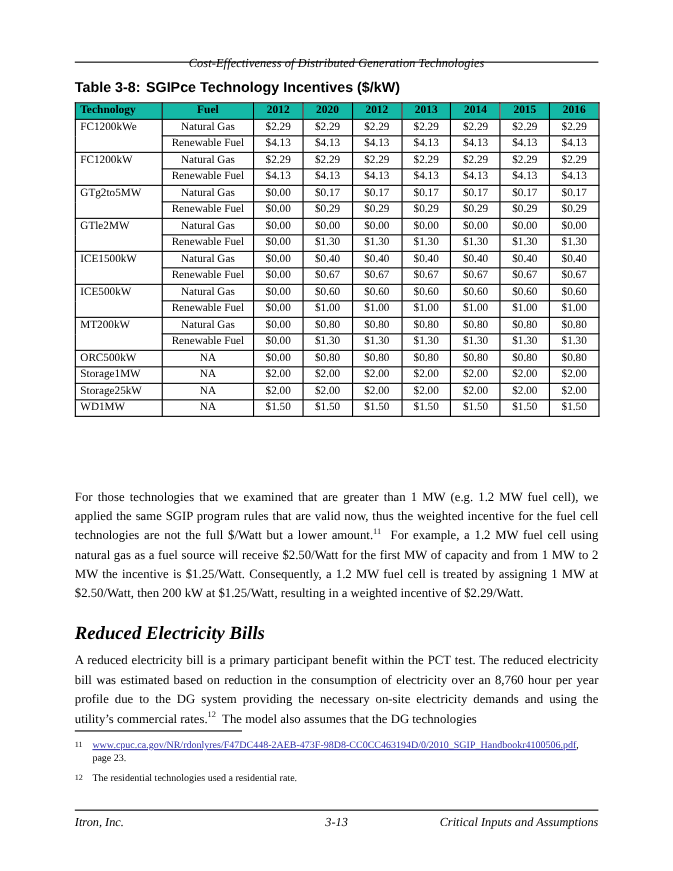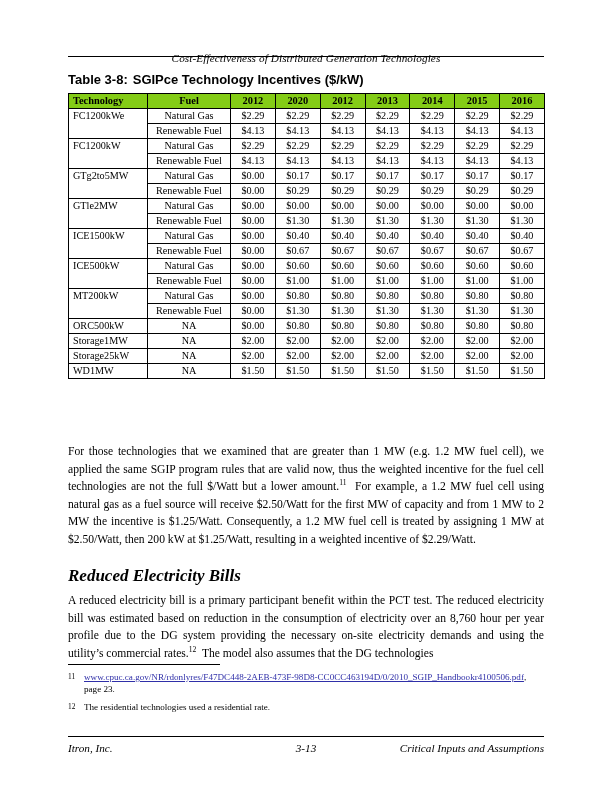--- a/index.html
+++ b/index.html
@@ -74,21 +74,21 @@
   table.incentives td {
     border: 1px solid #000;
     padding: 1px 4px;
     height: 14.3px;
     line-height: 12px;
     box-sizing: border-box;
     white-space: nowrap;
     overflow: hidden;
   }
   table.incentives thead th {
-    background: #84cc16;
+    background: #14b8a6;
     font-weight: bold;
     font-size: 10.4px;
   }
   th.c-tech, td.c-tech { width: 79px; text-align: left; }
   th.c-fuel, td.c-fuel { width: 83px; text-align: center; }
   th.c-yr,  td.c-yr   { width: 44.85px; text-align: center; }
   th.c-yr { text-align: center; }
   td.c-tech { vertical-align: top; padding-top: 1px; }
   
   td.tech-span { vertical-align: top; }

